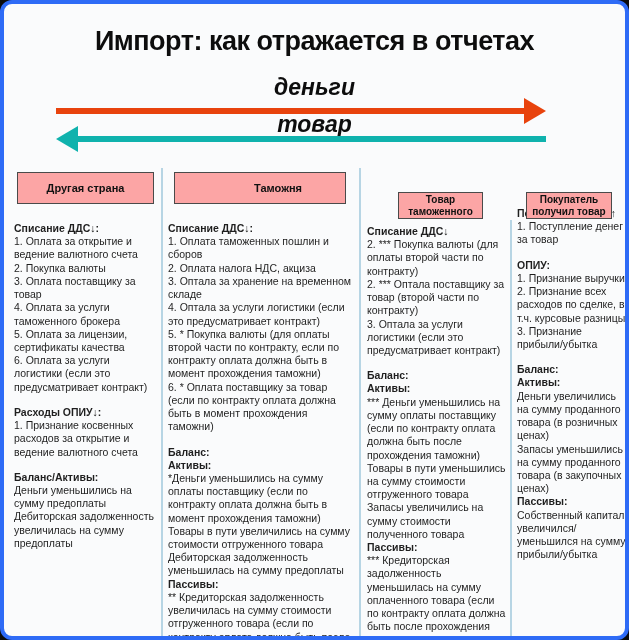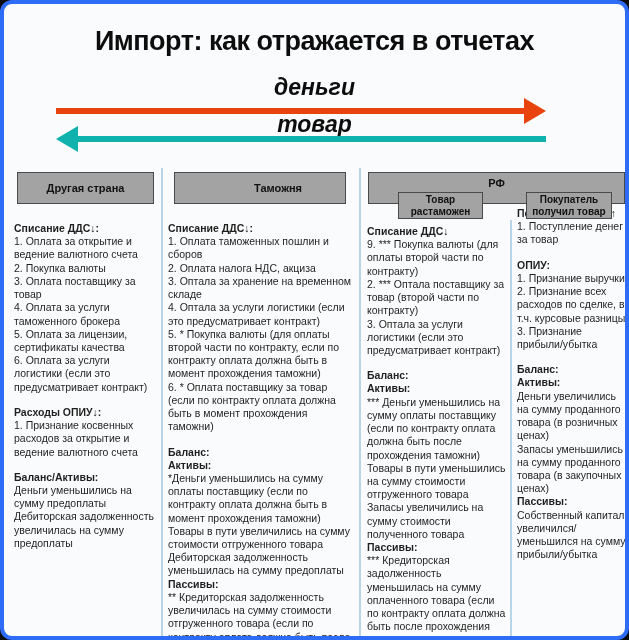--- a/index.html
+++ b/index.html
@@ -28,21 +28,21 @@
     position:absolute;right:0;top:0;width:0;height:0;
     border-top:13px solid transparent;border-bottom:13px solid transparent;
     border-left:22px solid var(--money,#e8430d);
   }
   .head-left{
     position:absolute;left:0;top:0;width:0;height:0;
     border-top:13px solid transparent;border-bottom:13px solid transparent;
     border-right:22px solid var(--goods,#0fb2ad);
   }
   .hbox{
-    position:absolute;box-sizing:border-box;background:#a3a3a3;
+    position:absolute;box-sizing:border-box;background:#fca5a5;
     border:1.5px solid #4a4a4a;display:flex;align-items:center;justify-content:center;
     font-size:11px;font-weight:700;text-align:center;color:#111;
   }
   .hb-other{left:13px;top:168px;width:137px;height:32px;}
   .hb-customs{left:170px;top:168px;width:172px;height:32px;padding-left:36px;}
   .hb-rf{left:364px;top:168px;width:257px;height:32px;align-items:flex-start;padding-top:4px;}
   .hb-sub{font-size:10px;line-height:1.15;z-index:3;height:27px;}
   .hb-cleared{left:394px;top:188px;width:85px;}
   .hb-received{left:522px;top:188px;width:86px;}
   .divider{position:absolute;width:2px;background:#b7d5e4;}
@@ -73,22 +73,21 @@
   </div>
 
   <div class="flow-label lbl-goods">товар</div>
   <div class="arrow arrow-goods">
     <div class="line"></div>
     <div class="head-left"></div>
   </div>
 
   <div class="hbox hb-other">Другая страна</div>
   <div class="hbox hb-customs">Таможня</div>
-  <div class="hbox hb-rf">РФ</div>
-  <div class="hbox hb-sub hb-cleared">Товар растаможен</div>
+  <div class="hbox hb-sub hb-cleared">Товар таможенного</div>
   <div class="hbox hb-sub hb-received">Покупатель получил товар</div>
 
   <div class="divider dv1"></div>
   <div class="divider dv2"></div>
   <div class="divider dv3"></div>
 
   <div class="col col-1">
       <div class="blk-h">Списание ДДС↓:</div>
       <div class="blk-t">1. Оплата за открытие и ведение валютного счета</div>
       <div class="blk-t">2. Покупка валюты</div>
@@ -113,21 +112,21 @@
       <div class="blk-h">Баланс:</div>
       <div class="blk-h2">Активы:</div>
       <div class="blk-t">*Деньги уменьшились на сумму оплаты поставщику (если по контракту оплата должна быть в момент прохождения таможни)</div>
       <div class="blk-t">Товары в пути увеличились на сумму стоимости отгруженного товара</div>
       <div class="blk-t">Дебиторская задолженность уменьшилась на сумму предоплаты</div>
       <div class="blk-h2">Пассивы:</div>
       <div class="blk-t">** Кредиторская задолженность увеличилась на сумму стоимости отгруженного товара (если по контракту оплата должна быть после прохождения таможни)</div>
     </div>
   <div class="col col-3">
       <div class="blk-h">Списание ДДС↓</div>
-      <div class="blk-t">9. *** Покупка валюты (для оплаты второй части по контракту)</div>
+      <div class="blk-t">2. *** Покупка валюты (для оплаты второй части по контракту)</div>
       <div class="blk-t">2. *** Оптала поставщику за товар (второй части по контракту)</div>
       <div class="blk-t">3. Оптала за услуги логистики (если это предусматривает контракт)</div>
       <div class="blk-h">Баланс:</div>
       <div class="blk-h2">Активы:</div>
       <div class="blk-t">*** Деньги уменьшились на сумму оплаты поставщику (если по контракту оплата должна быть после прохождения таможни)</div>
       <div class="blk-t">Товары в пути уменьшились на сумму стоимости отгруженного товара</div>
       <div class="blk-t">Запасы увеличились на сумму стоимости полученного товара</div>
       <div class="blk-h2">Пассивы:</div>
       <div class="blk-t">*** Кредиторская задолженность уменьшилась на сумму оплаченного товара (если по контракту оплата должна быть после прохождения таможни)</div>
     </div>

